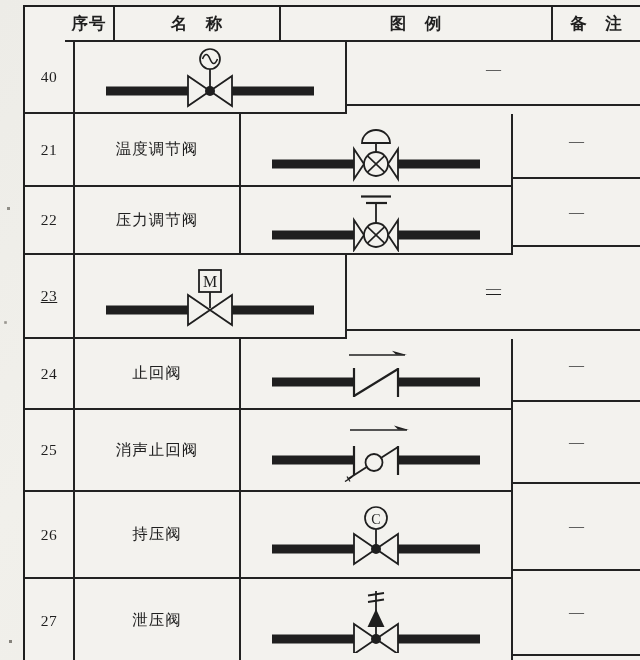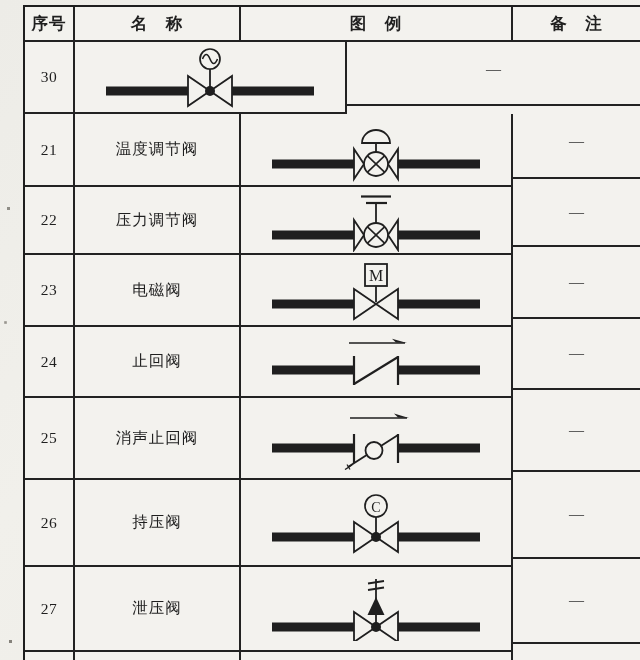--- a/index.html
+++ b/index.html
@@ -24,21 +24,21 @@
     box-sizing:border-box;
     border-right:2px solid #222;
     border-bottom:2px solid #222;
     display:flex;align-items:center;justify-content:center;
     position:relative;
   }
   .c1{width:50px;}
   .c2{width:166px;}
   .c3{width:272px;}
   .c4{flex:1;border-right:none;}
-  .hdr{height:35px;}
+  .hdr{height:35px;padding-left:40px;}
   .hdr .cell{font-size:16.5px;font-weight:bold;letter-spacing:1px;}
   .num{font-size:15.5px;letter-spacing:0.5px;}
   .vname{font-size:15.5px;letter-spacing:1px;}
   .remark{font-size:15px;color:#2a2a2a;transform:translateY(-8px);}
   .symwrap{display:flex;align-items:center;justify-content:center;width:100%;height:100%;}
   .partial{height:8px;}
   .partial .cell{border-bottom:none;}
   
   .specks{position:absolute;left:0;top:0;width:1px;height:1px;background:transparent;
     box-shadow:
@@ -67,21 +67,21 @@
   <div class="tbl">
     <div class="row hdr">
       <div class="cell c1">序号</div>
       <div class="cell c2">名　称</div>
       <div class="cell c3">图　例</div>
       <div class="cell c4">备　注</div>
     </div>
 
     <div id="rows">
         <div class="row" style="height: 72px;">
-    <div class="cell c1 num">30</div>
+    <div class="cell c1 num">40</div>
     <div class="cell c3">
       <span class="symwrap">
               <svg width="220" height="64" viewBox="0 0 220 64" xmlns="http://www.w3.org/2000/svg">
                 <rect x="6" y="41.5" width="82" height="9" fill="#1f1f1f"></rect>
                 <rect x="132" y="41.5" width="82" height="9" fill="#1f1f1f"></rect>
                 <polygon points="88,31 88,61 110,46" fill="#f3f2ee" stroke="#1f1f1f" stroke-width="1.8"></polygon>
                 <polygon points="132,31 132,61 110,46" fill="#f3f2ee" stroke="#1f1f1f" stroke-width="1.8"></polygon>
                 <circle cx="110" cy="46" r="5" fill="#1f1f1f"></circle>
                 <line x1="110" y1="43" x2="110" y2="24" stroke="#1f1f1f" stroke-width="1.8"></line>
                 <circle cx="110" cy="14" r="10" fill="#f3f2ee" stroke="#1f1f1f" stroke-width="1.7"></circle>
@@ -125,23 +125,22 @@
                 <line x1="101.5" y1="38.8" x2="118.5" y2="55.2" stroke="#1f1f1f" stroke-width="1.6"></line>
                 <line x1="101.5" y1="55.2" x2="118.5" y2="38.8" stroke="#1f1f1f" stroke-width="1.6"></line>
                 <line x1="110" y1="35" x2="110" y2="15" stroke="#1f1f1f" stroke-width="1.8"></line>
                 <line x1="95" y1="8.5" x2="125" y2="8.5" stroke="#1f1f1f" stroke-width="2.2"></line>
                 <line x1="100" y1="15" x2="121" y2="15" stroke="#1f1f1f" stroke-width="2.2"></line>
               </svg>
             </span>
     </div>
     <div class="cell c4 remark">—</div>
   </div>
-        <div class="row" style="height: 72px;">
+        <div class="row" style="height: 84px; text-decoration: underline;">
     <div class="cell c1 num">23</div>
-    <div class="cell c2 vname">电磁阀</div>
     <div class="cell c3">
       <span class="symwrap">
               <svg width="220" height="64" viewBox="0 0 220 64" xmlns="http://www.w3.org/2000/svg">
                 <rect x="6" y="41.5" width="82" height="9" fill="#1f1f1f"></rect>
                 <rect x="132" y="41.5" width="82" height="9" fill="#1f1f1f"></rect>
                 <polygon points="88,31 88,61 110,46" fill="#f3f2ee" stroke="#1f1f1f" stroke-width="1.8"></polygon>
                 <polygon points="132,31 132,61 110,46" fill="#f3f2ee" stroke="#1f1f1f" stroke-width="1.8"></polygon>
                 <line x1="110" y1="44" x2="110" y2="28" stroke="#1f1f1f" stroke-width="1.8"></line>
                 <rect x="99" y="6" width="22" height="22" fill="#f3f2ee" stroke="#1f1f1f" stroke-width="1.8"></rect>
                 <text x="110" y="23" font-size="16" text-anchor="middle" fill="#1f1f1f" font-family="'Liberation Serif',serif">M</text>

